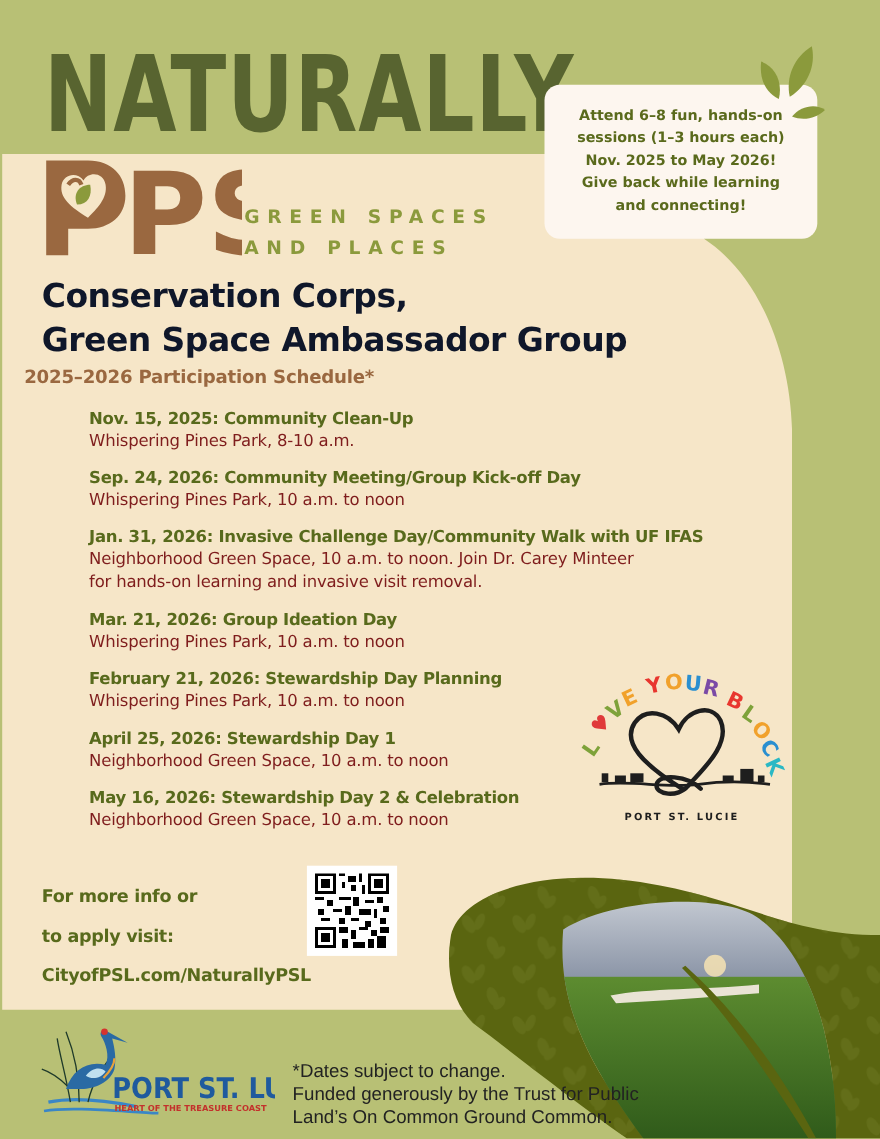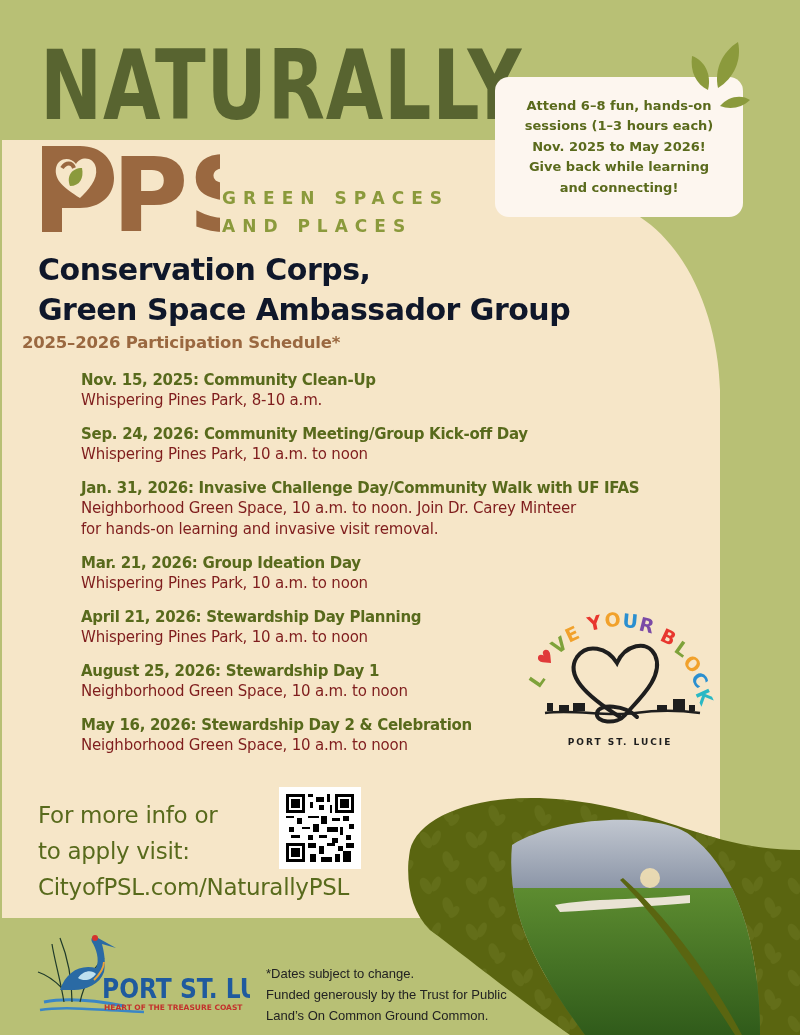--- a/index.html
+++ b/index.html
@@ -50,35 +50,35 @@
   }
   .event-detail {
     font-family: "DejaVu Sans", sans-serif; font-size: 15px; line-height: 21px;
     color: #7f1d1d; font-weight: normal; letter-spacing: -0.2px;
   }
 
   .lyb { position: absolute; left: 525px; top: 605px; z-index: 2; width: 190px; height: 150px; }
 
   .more-info {
     position: absolute; left: 38px; top: 797px; z-index: 2;
-    font-family: "DejaVu Sans", sans-serif; font-weight: normal; font-size: 23px; line-height: 36px;
+    font-family: "DejaVu Sans", sans-serif; font-weight: bold; font-size: 16px; line-height: 36px;
     color: #586a1c; letter-spacing: -0.3px;
   }
   .more-info .url { white-space: nowrap; }
   .qr {
     position: absolute; left: 279px; top: 787px; width: 82px; height: 82px; z-index: 2;
     background: #fff; padding: 7px;
   }
   .qr svg { width: 68px; height: 68px; display: block; }
 
   .crane-logo { position: absolute; left: 34px; top: 928px; width: 216px; height: 96px; z-index: 2; }
 
   .footnote {
     position: absolute; left: 266px; top: 963px; z-index: 2;
-    font-family: "Liberation Sans", sans-serif; font-size: 13px; line-height: 21px; color: #222;
+    font-family: "Liberation Sans", sans-serif; font-size: 17px; line-height: 21px; color: #222;
   }
 </style>
 </head>
 <body>
 
 <svg class="bg-svg" viewBox="0 0 800 1035" xmlns="http://www.w3.org/2000/svg">
   <defs>
     <pattern id="leafpat" x="0" y="0" width="46" height="46" patternUnits="userSpaceOnUse">
       <ellipse cx="12" cy="12" rx="5" ry="9" fill="#6a7520" transform="rotate(-30 12 12)"></ellipse>
       <ellipse cx="22" cy="10" rx="4" ry="8" fill="#6a7520" transform="rotate(25 22 10)"></ellipse>
@@ -167,25 +167,25 @@
   <div class="event">
     <div class="event-title">Jan. 31, 2026: Invasive Challenge Day/Community Walk with UF IFAS</div>
     <div class="event-detail">Neighborhood Green Space, 10 a.m. to noon. Join Dr. Carey Minteer</div>
     <div class="event-detail">for hands-on learning and invasive visit removal.</div>
   </div>
   <div class="event">
     <div class="event-title">Mar. 21, 2026: Group Ideation Day</div>
     <div class="event-detail">Whispering Pines Park, 10 a.m. to noon</div>
   </div>
   <div class="event">
-    <div class="event-title">April 21, 2026: Stewardship Day Planning</div>
+    <div class="event-title">February 21, 2026: Stewardship Day Planning</div>
     <div class="event-detail">Whispering Pines Park, 10 a.m. to noon</div>
   </div>
   <div class="event">
-    <div class="event-title">August 25, 2026: Stewardship Day 1</div>
+    <div class="event-title">April 25, 2026: Stewardship Day 1</div>
     <div class="event-detail">Neighborhood Green Space, 10 a.m. to noon</div>
   </div>
   <div class="event">
     <div class="event-title">May 16, 2026: Stewardship Day 2 &amp; Celebration</div>
     <div class="event-detail">Neighborhood Green Space, 10 a.m. to noon</div>
   </div>
 </div>
 
 <svg class="lyb" viewBox="0 0 190 150" xmlns="http://www.w3.org/2000/svg">
   <g font-family="DejaVu Sans, sans-serif" font-weight="bold" font-size="19">

